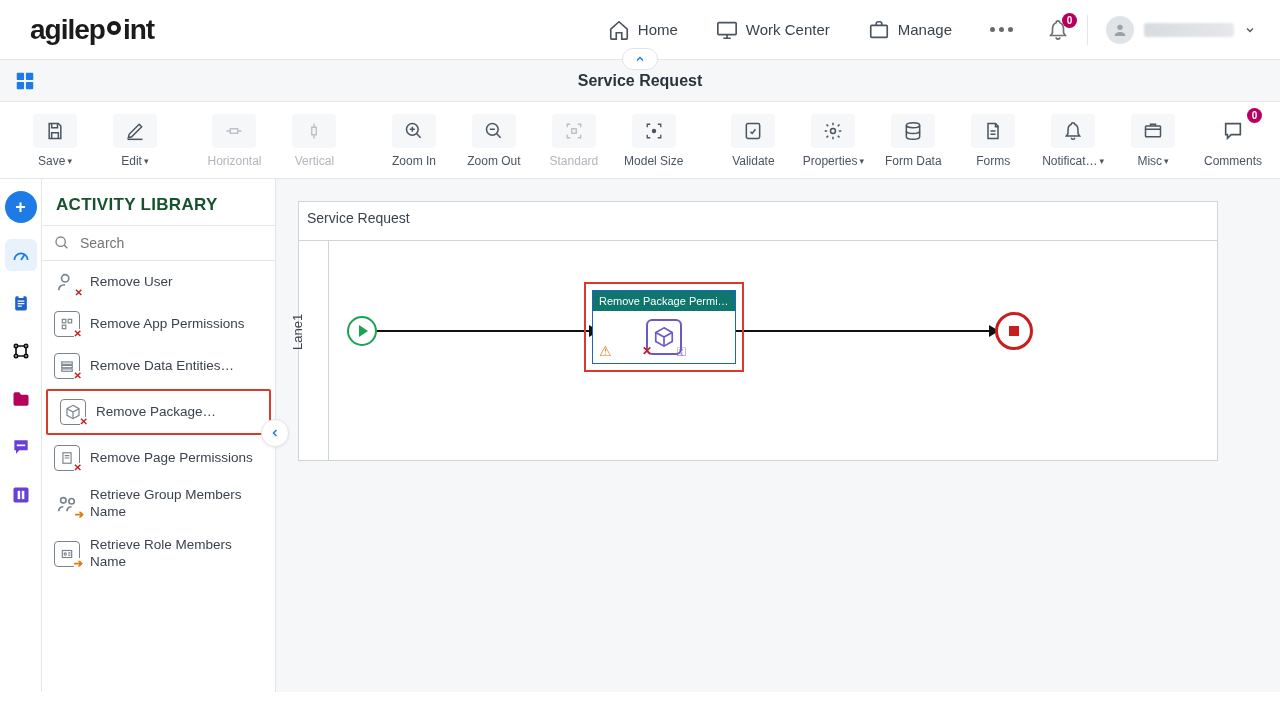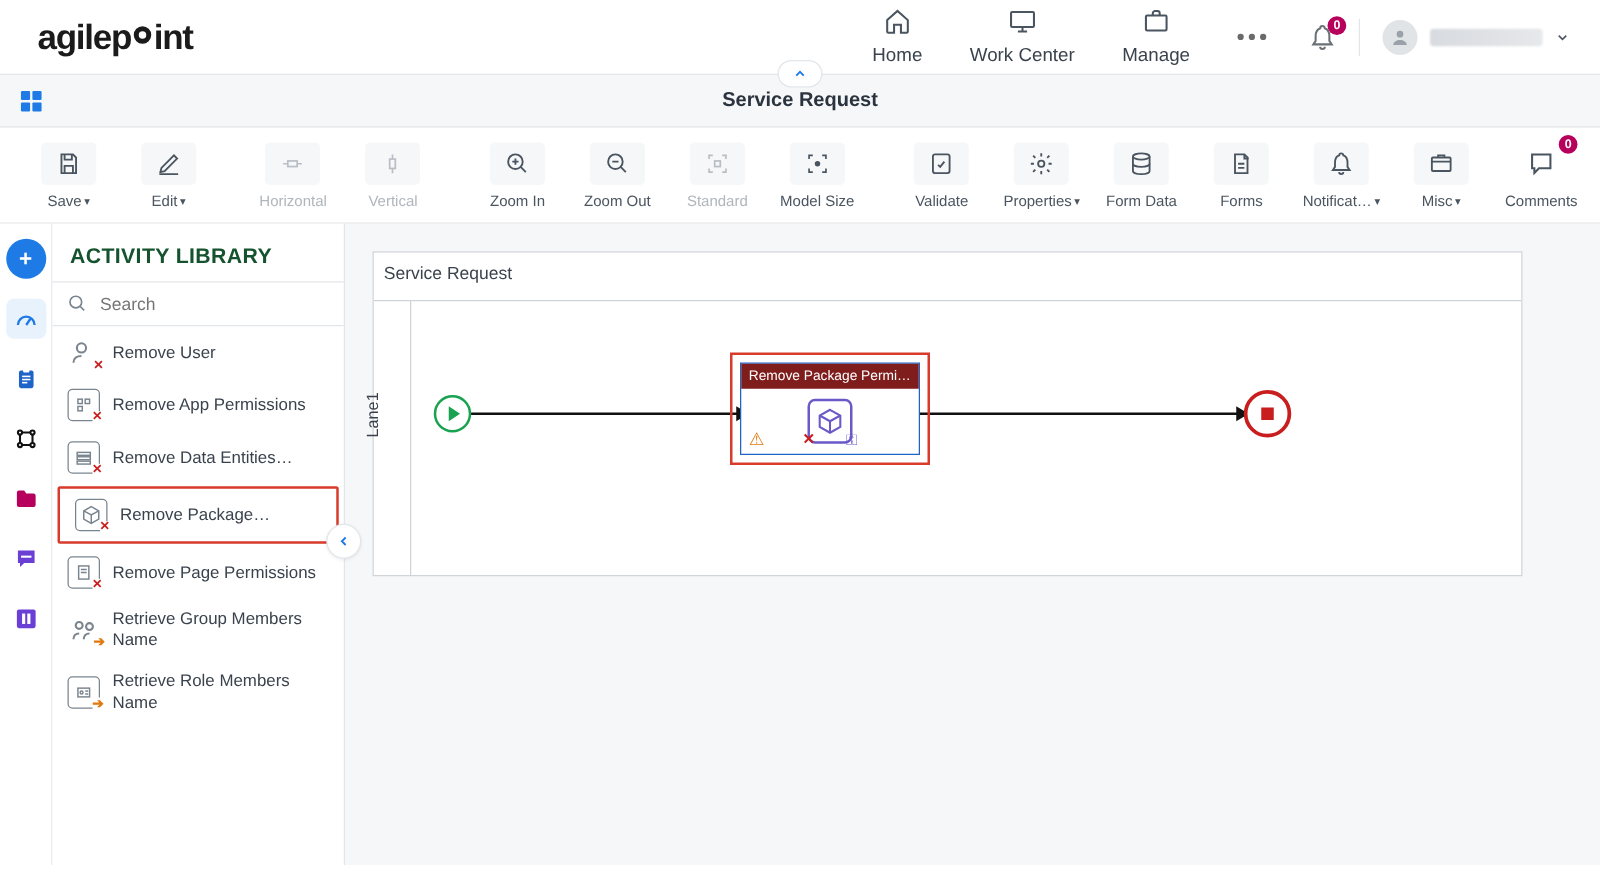--- a/index.html
+++ b/index.html
@@ -63,21 +63,20 @@
     align-items: center;
   }
   .nav-item {
     display: flex;
     align-items: center;
     gap: 8px;
     font-size: 15px;
     color: var(--text);
     cursor: pointer;
     padding: 6px 4px;
-    flex-direction: column;
   }
   .nav-item.active { color: var(--blue); }
   .nav-icon { width: 22px; height: 22px; display: inline-flex; align-items: center; justify-content: center; }
   .more-dots { display:flex; gap:4px; }
   .more-dots span { width:5px; height:5px; border-radius:50%; background:#6a6a6a; }
 
   .top-right {
     display: flex;
     align-items: center;
     gap: 18px;
@@ -374,21 +373,21 @@
     top:80px; left:285px;
     border:2px solid #d83a2b;
     padding:6px;
   }
   .activity-node {
     width:144px;
     border:1px solid #1e63c8;
     background:#fff;
   }
   .activity-node .a-header {
-    background:#7f1d1d;
+    background:#0f766e;
     color:#fff;
     font-size:11px;
     padding:4px 6px;
     display:flex; align-items:center; gap:4px;
     white-space:nowrap;
     overflow:hidden;
   }
   .activity-node .a-header .gear {
     margin-left:auto;
   }

